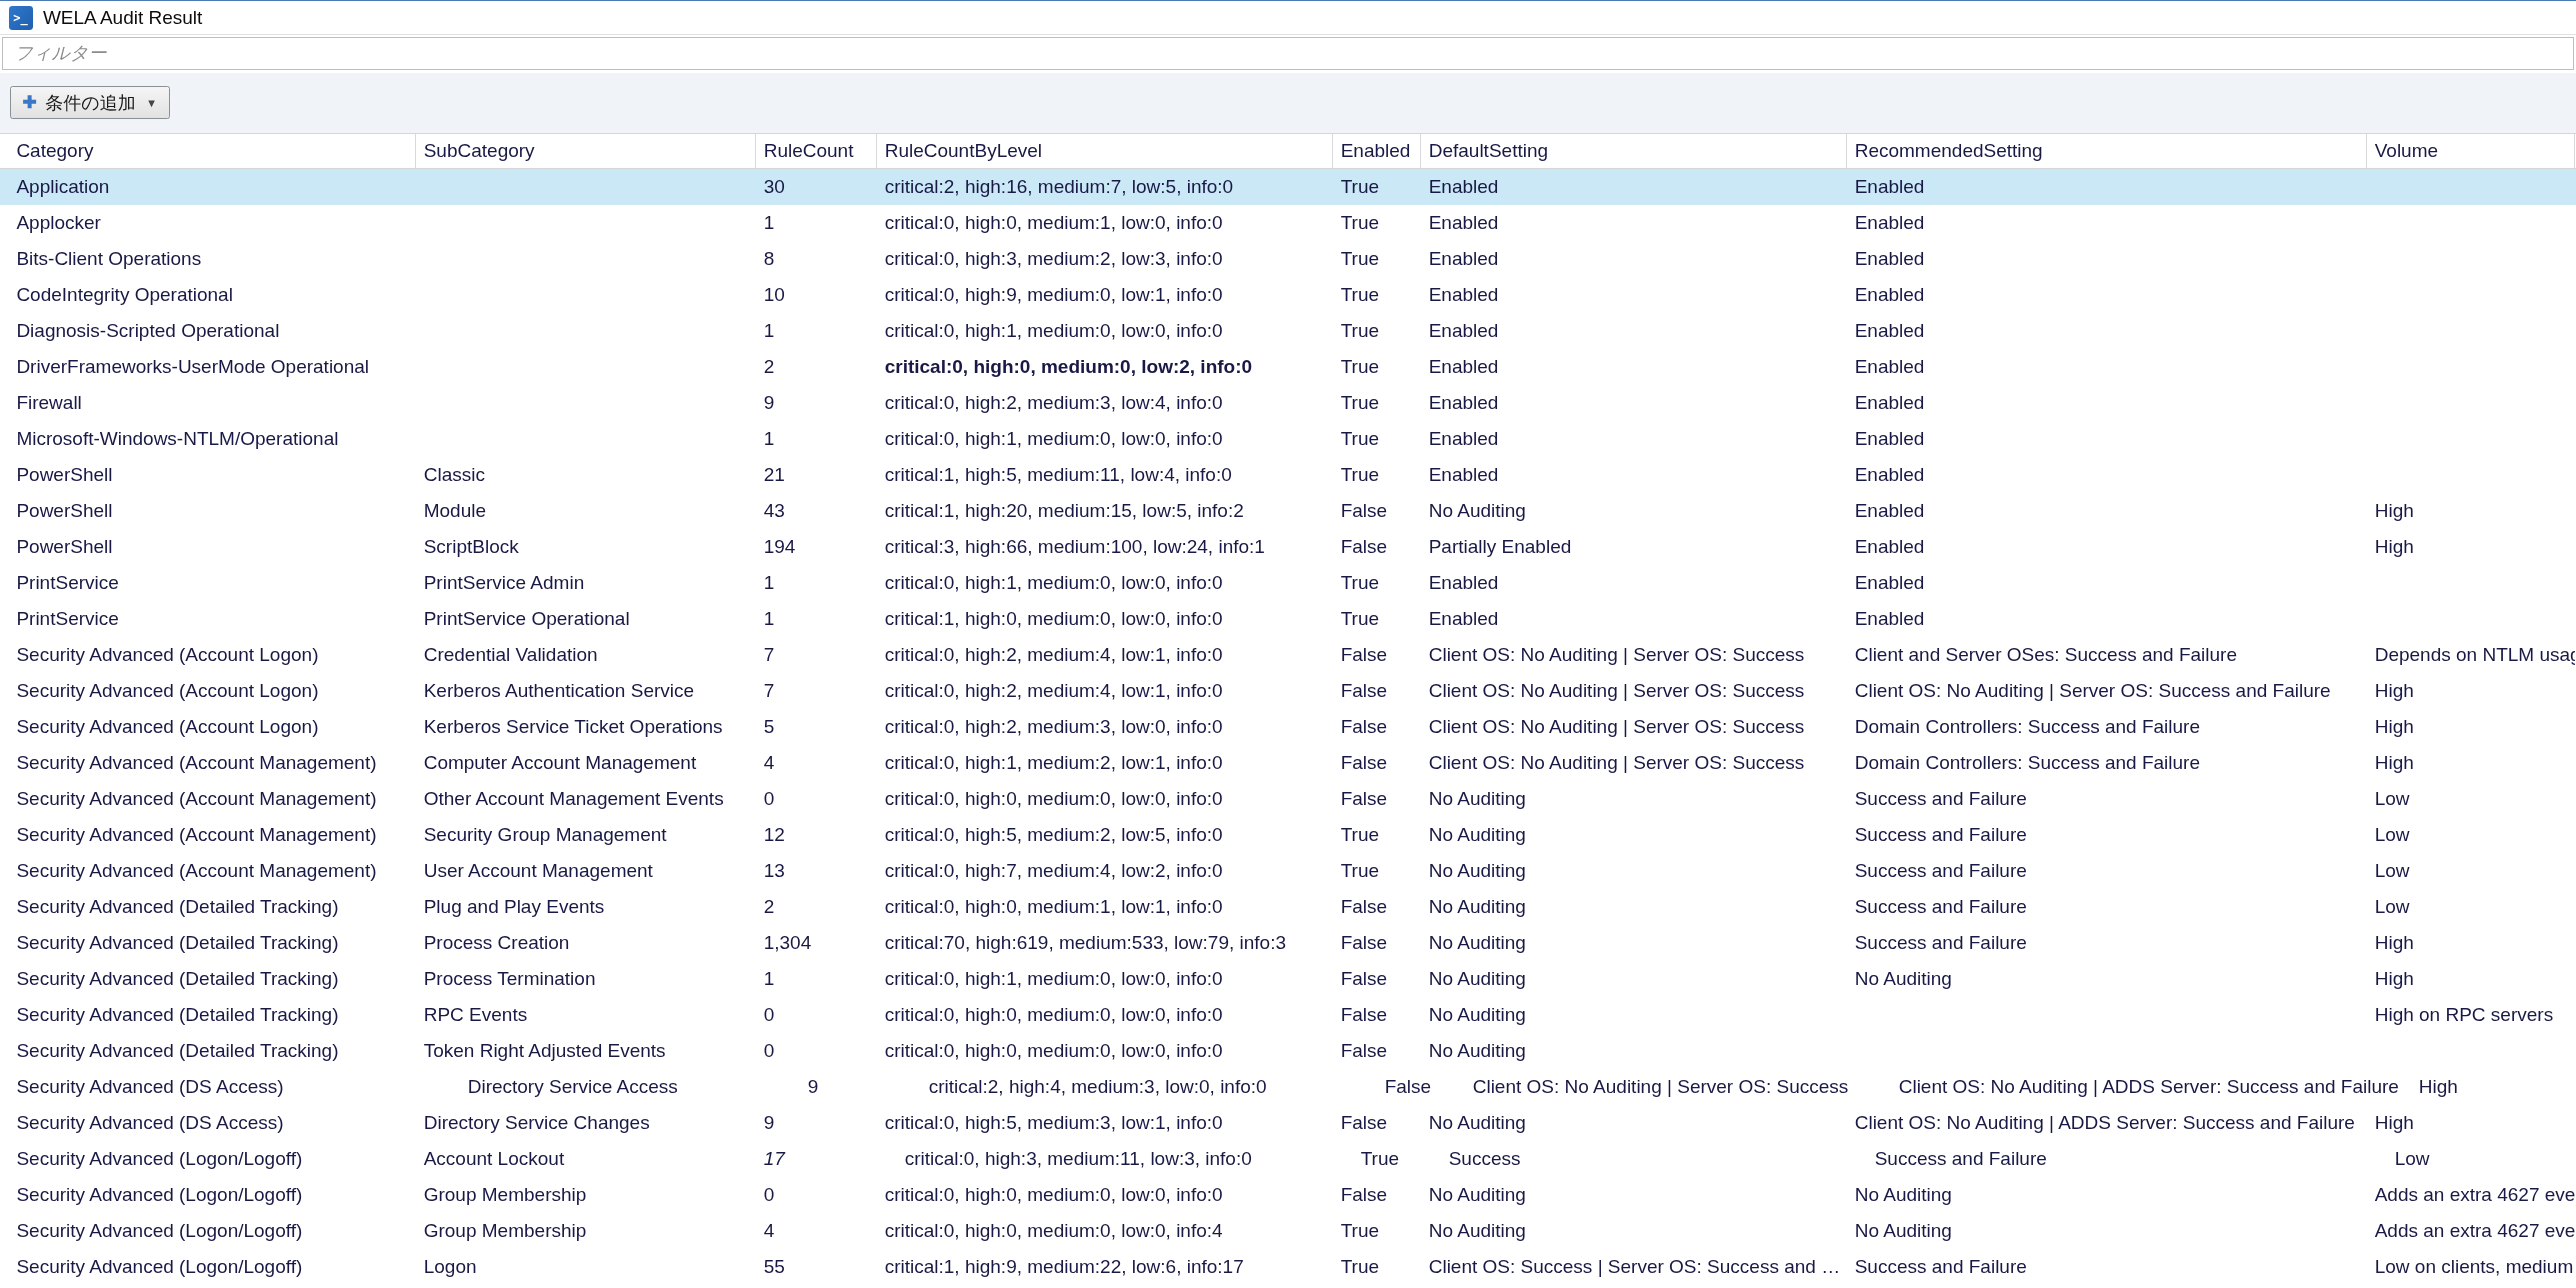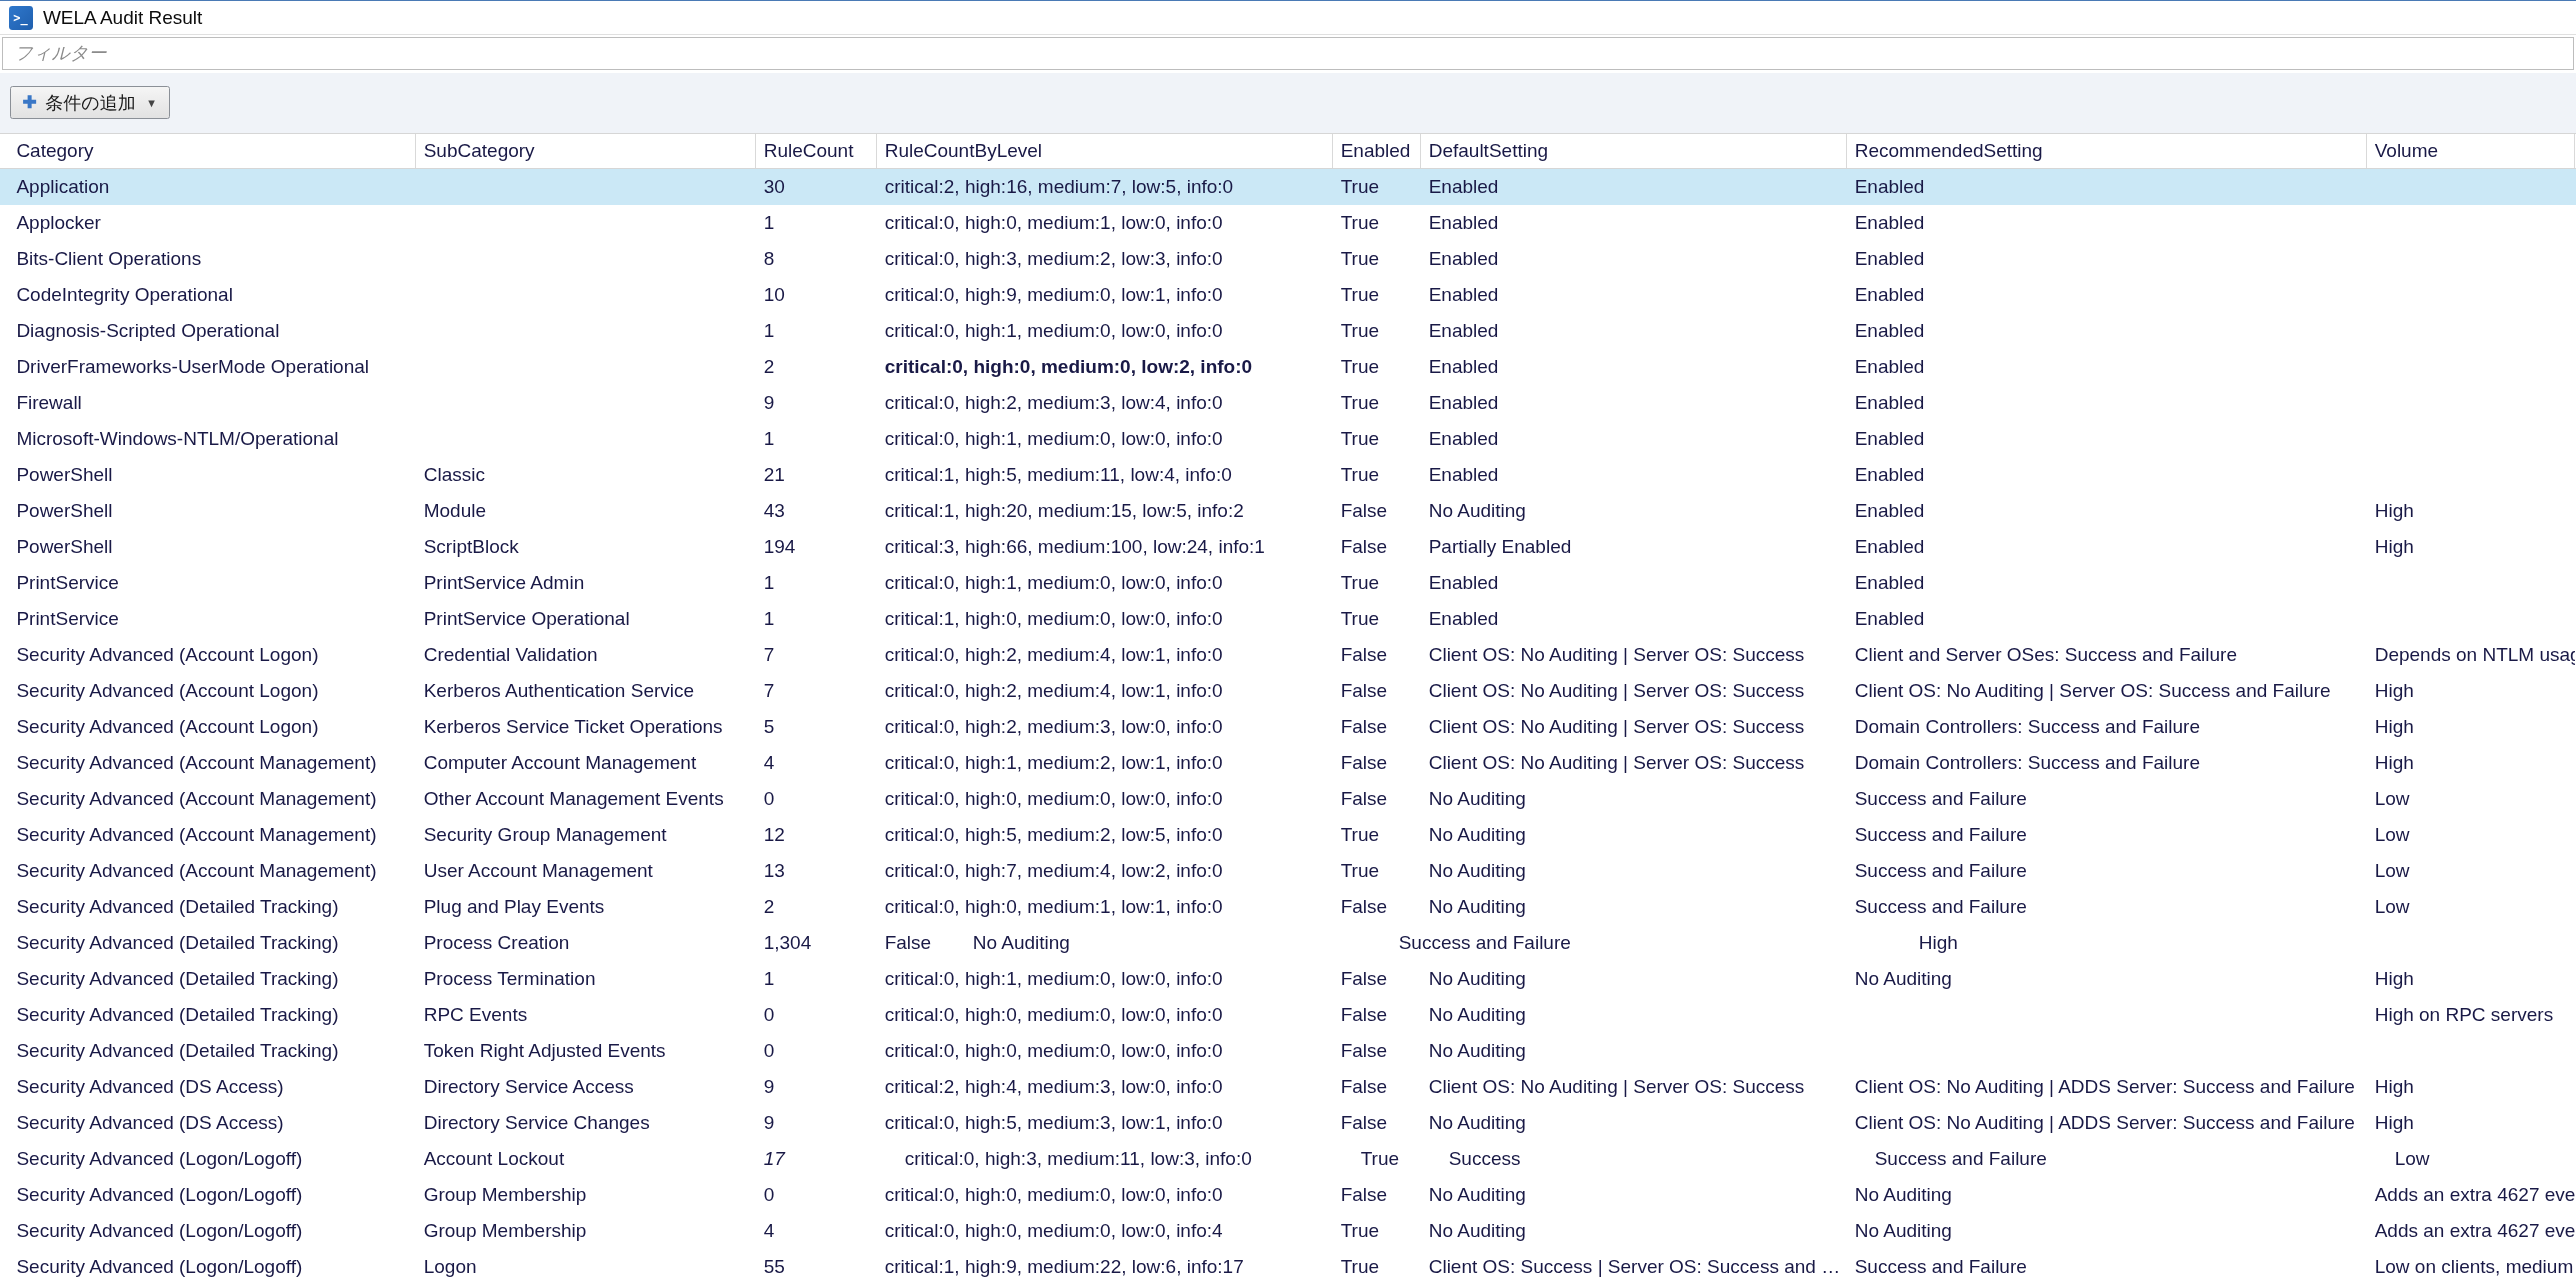--- a/index.html
+++ b/index.html
@@ -291,20 +291,21 @@
           <div class="gcell" style="width: 456px;">critical:0, high:0, medium:1, low:1, info:0</div>
           <div class="gcell" style="width: 88px;">False</div>
           <div class="gcell" style="width: 426px;">No Auditing</div>
           <div class="gcell" style="width: 520px;">Success and Failure</div>
           <div class="gcell" style="width: 208px;">Low</div>
         </div>
         <div class="grow">
           <div class="gcell" style="width: 416px;">Security Advanced (Detailed Tracking)</div>
           <div class="gcell" style="width: 340px;">Process Creation</div>
           <div class="gcell" style="width: 121px;">1,304</div>
+          <div class="gcell" style="width: 456px;">critical:70, high:619, medium:533, low:79, info:3</div>
           <div class="gcell" style="width: 88px;">False</div>
           <div class="gcell" style="width: 426px;">No Auditing</div>
           <div class="gcell" style="width: 520px;">Success and Failure</div>
           <div class="gcell" style="width: 208px;">High</div>
         </div>
         <div class="grow">
           <div class="gcell" style="width: 416px;">Security Advanced (Detailed Tracking)</div>
           <div class="gcell" style="width: 340px;">Process Termination</div>
           <div class="gcell" style="width: 121px;">1</div>
           <div class="gcell" style="width: 456px;">critical:0, high:1, medium:0, low:0, info:0</div>
@@ -328,21 +329,21 @@
           <div class="gcell" style="width: 340px;">Token Right Adjusted Events</div>
           <div class="gcell" style="width: 121px;">0</div>
           <div class="gcell" style="width: 456px;">critical:0, high:0, medium:0, low:0, info:0</div>
           <div class="gcell" style="width: 88px;">False</div>
           <div class="gcell" style="width: 426px;">No Auditing</div>
           <div class="gcell" style="width: 520px;"></div>
           <div class="gcell" style="width: 208px;"></div>
         </div>
         <div class="grow">
           <div class="gcell" style="width: 416px;">Security Advanced (DS Access)</div>
-          <div class="gcell" style="width: 340px;">Directory Service Access</div>
+          <div class="gcell" style="width: 340px; margin-left: 44px;">Directory Service Access</div>
           <div class="gcell" style="width: 121px;">9</div>
           <div class="gcell" style="width: 456px;">critical:2, high:4, medium:3, low:0, info:0</div>
           <div class="gcell" style="width: 88px;">False</div>
           <div class="gcell" style="width: 426px;">Client OS: No Auditing | Server OS: Success</div>
           <div class="gcell" style="width: 520px;">Client OS: No Auditing | ADDS Server: Success and Failure</div>
           <div class="gcell" style="width: 208px;">High</div>
         </div>
         <div class="grow">
           <div class="gcell" style="width: 416px;">Security Advanced (DS Access)</div>
           <div class="gcell" style="width: 340px;">Directory Service Changes</div>

